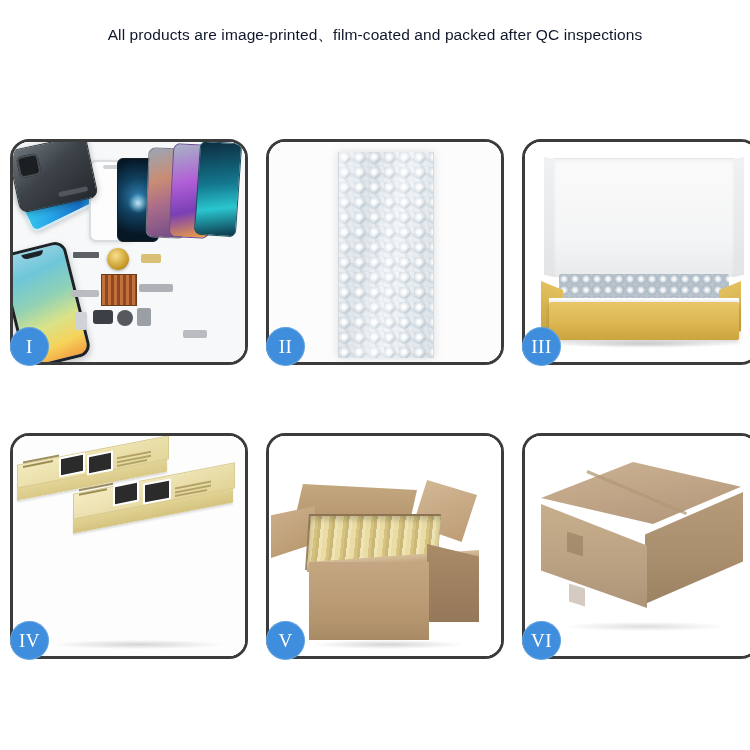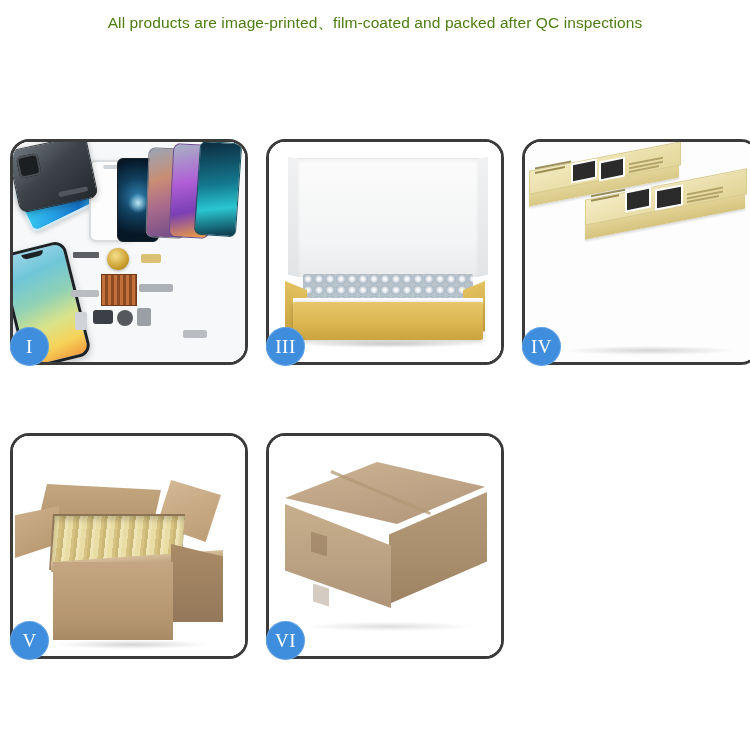--- a/index.html
+++ b/index.html
@@ -18,24 +18,24 @@
     margin:0;
     font-size:39px;
     line-height:1;
     font-weight:700;
     letter-spacing:1.2px;
     color:#131313;
     padding-top:33px;
     font-family:"Liberation Sans", sans-serif;
   }
   .subtitle{
-    margin:0;
+    margin:12px;
     padding-top:13px;
     font-size:15.5px;
-    color:#4d7c0f;
+    color:#0f172a;
     letter-spacing:.1px;
     font-family:"Liberation Sans", sans-serif;
   }
 
   
   .grid{
     position:absolute;
     left:10px;top:139px;
     width:730px;height:545px;
     display:grid;
@@ -386,20 +386,29 @@
         <div class="flex4"></div>
         <div class="smallpart sp1"></div>
         <div class="smallpart sp2"></div>
         <div class="smallpart sp3"></div>
         <div class="smallpart sp4"></div>
         <div class="smallpart sp5"></div>
       </div>
       <div class="badge">I</div>
     </div>
 
+    <div class="panel">
+      <div class="stage">
+        <div class="p2-bg"></div>
+        <div class="bubblecol">
+          <div class="bw-shine"></div>
+        </div>
+      </div>
+      <div class="badge">II</div>
+    </div>
 
     <div class="panel">
       <div class="stage">
         <div class="p3-bg"></div>
         <div class="m-lid"></div>
         <div class="m-fill"></div>
         <div class="m-left-wing"></div>
         <div class="m-right-wing"></div>
         <div class="m-inner-lip"></div>
         <div class="m-front"></div>

